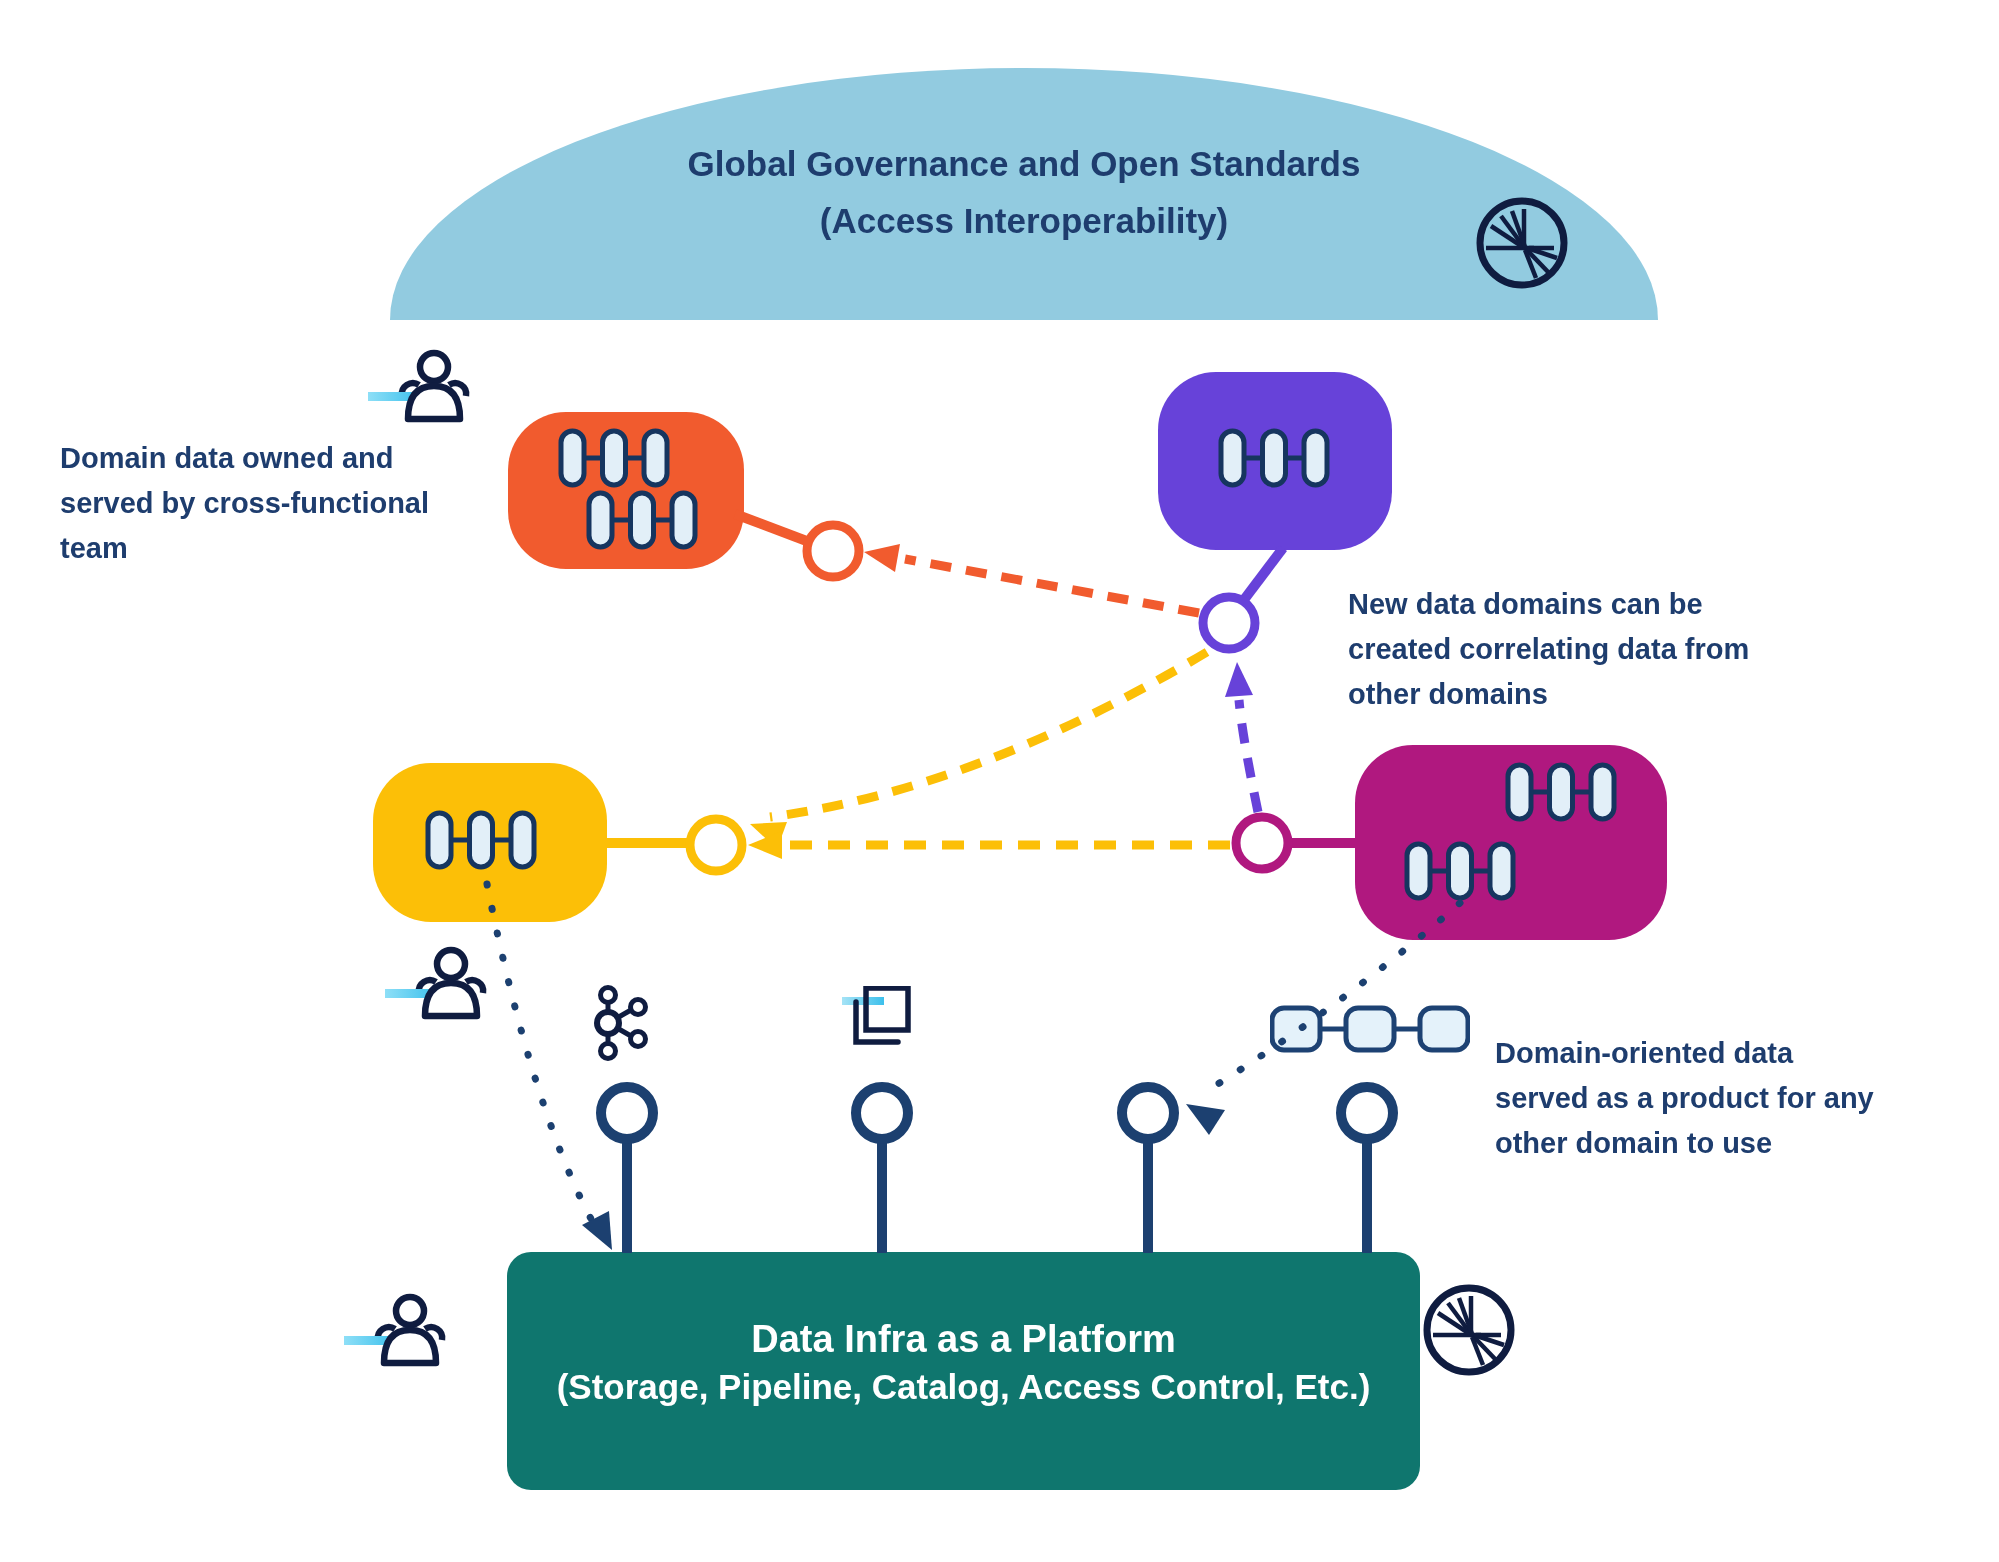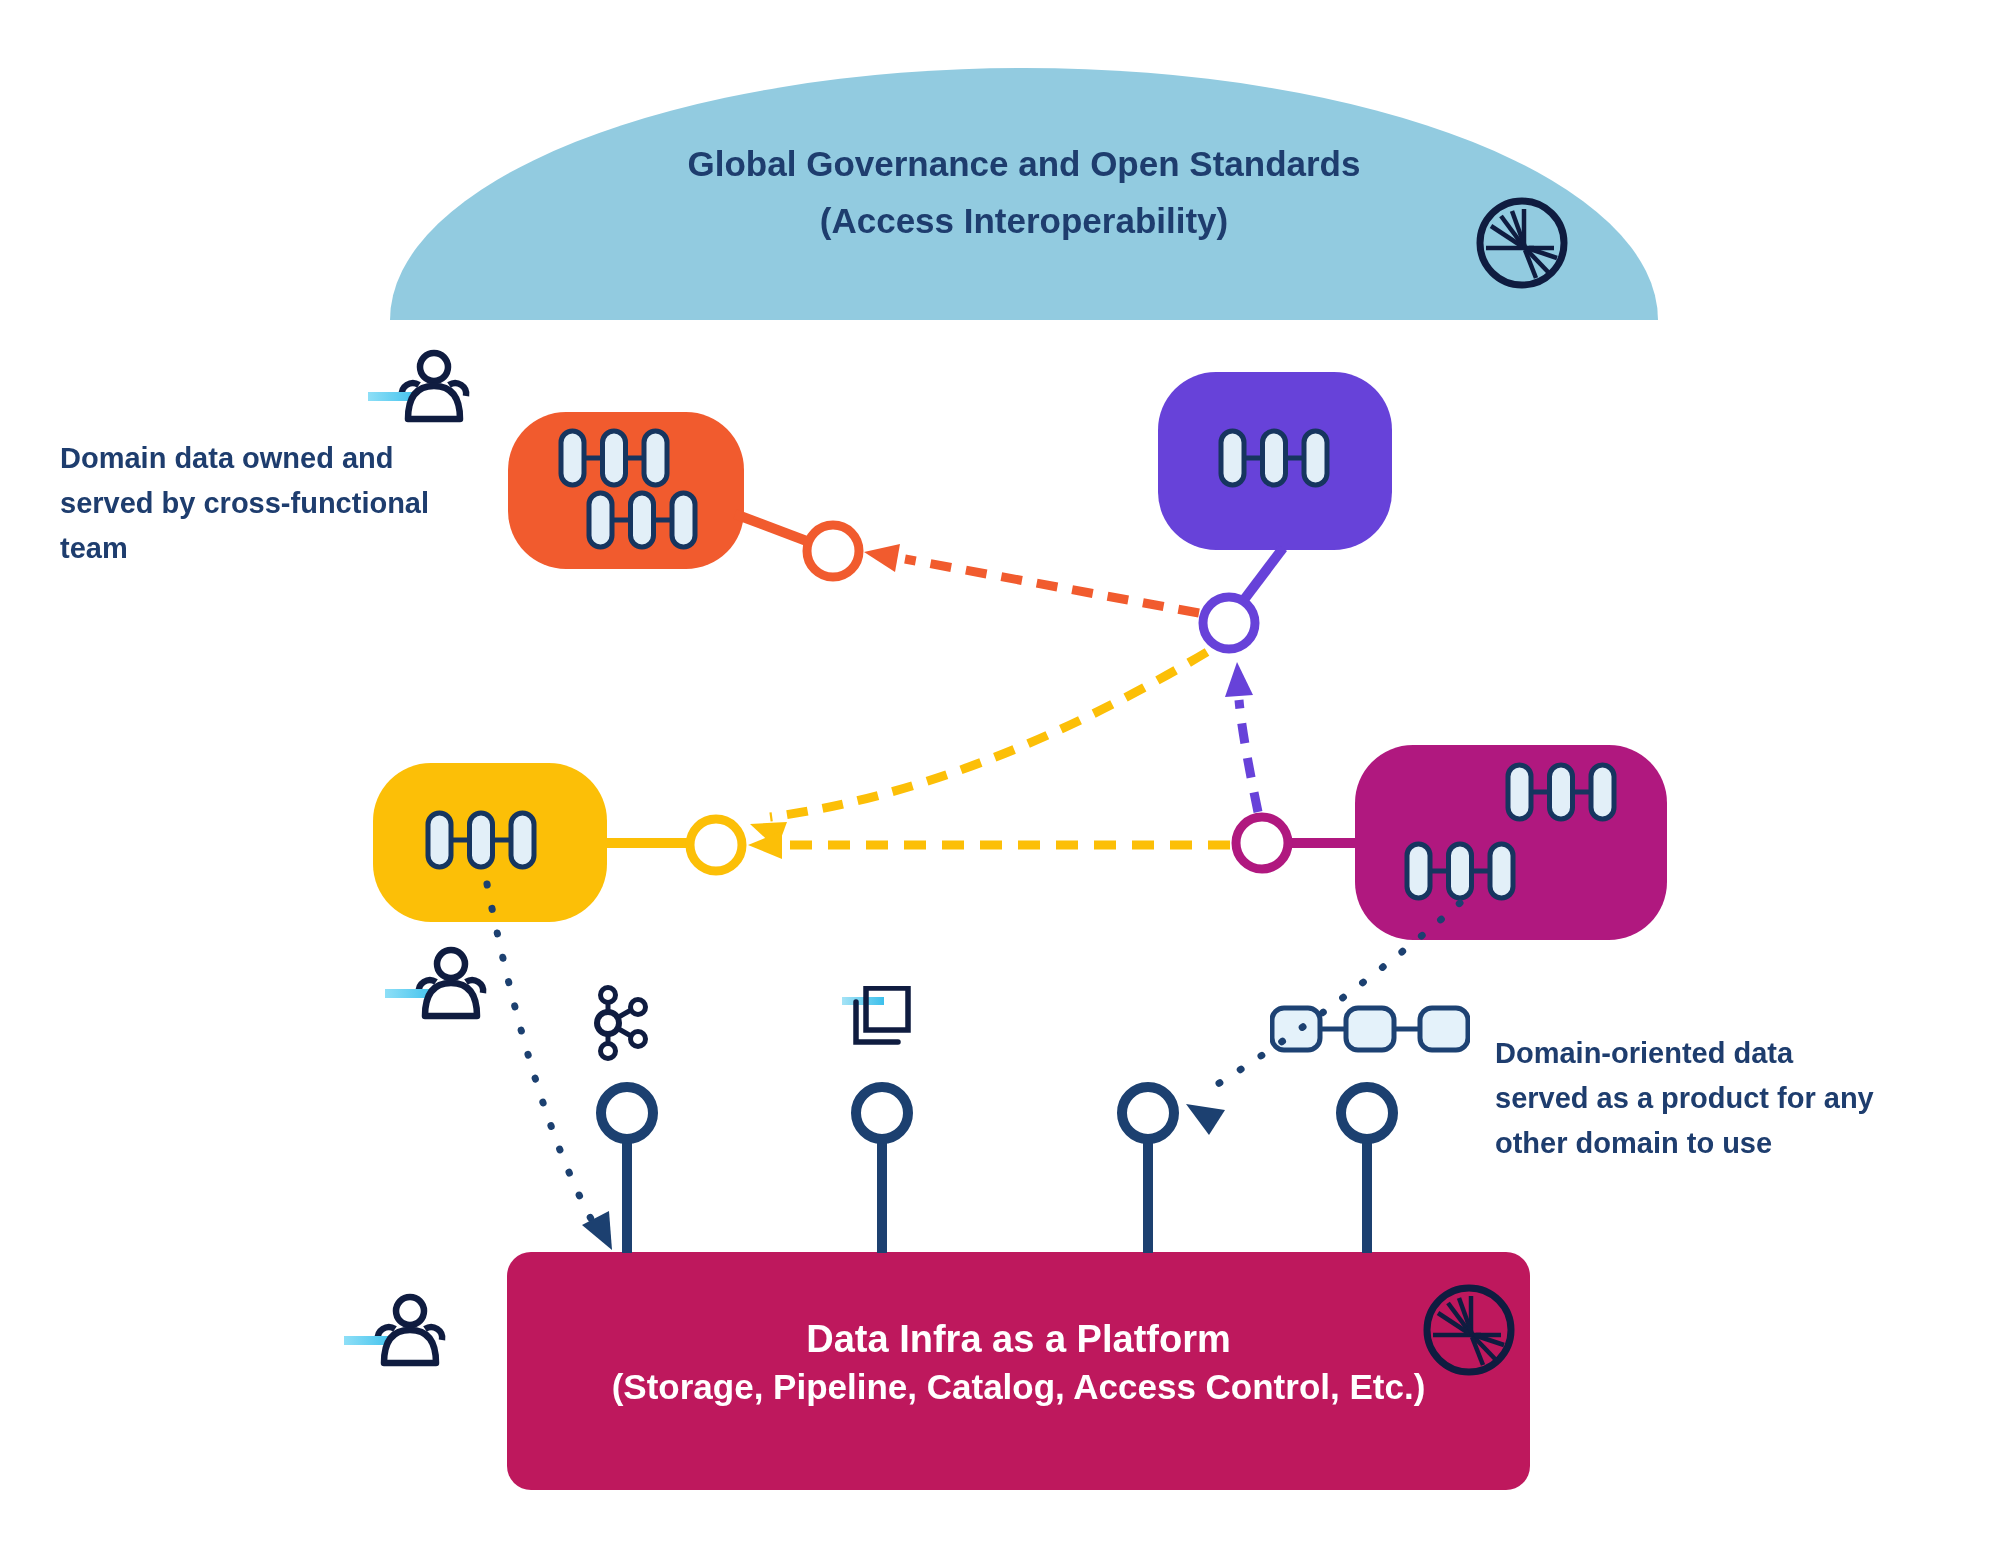--- a/index.html
+++ b/index.html
@@ -29,21 +29,21 @@
   
   .annotation{color:#1e3d6e;font-weight:700;font-size:29px;line-height:1.55;
               white-space:pre-line;}
   .ann-1{left:60px;top:436px;width:436px;}
   .ann-2{left:1348px;top:582px;width:480px;}
   .ann-3{left:1495px;top:1031px;width:480px;}
   .ann-4{left:104px;top:1040px;width:436px;}
   .ann-5{left:80px;top:1396px;width:430px;}
 
   
-  .platform{left:507px;top:1252px;width:1023px;height:238px;background:#be185d;
+  .platform{left:507px;top:1252px;width:913px;height:238px;background:#0f766e;
             border-radius:24px;text-decoration:underline;}
   .platform-text{position:absolute;left:0;top:66px;width:100%;text-align:center;
                  color:#ffffff;font-weight:700;}
   .platform-line1{font-size:38px;}
   .platform-line2{font-size:35px;margin-top:6px;}
 
   .icon-navy{stroke:#0f1c40;fill:none;}
   svg{display:block;}
   .overlay{pointer-events:none;}
 </style>
@@ -112,20 +112,23 @@
   <div class="abs dbox box-purple">
     <svg class="abs pill-icon" style="left:60px;top:56px;" width="112" height="60" viewBox="0 0 112 60">
       <line x1="26" y1="30" x2="44" y2="30"></line>
         <line x1="68" y1="30" x2="86" y2="30"></line>
       <rect x="3" y="3" width="23" height="54" rx="11.5"></rect>
       <rect x="44.5" y="3" width="23" height="54" rx="11.5"></rect>
       <rect x="86" y="3" width="23" height="54" rx="11.5"></rect>
     </svg>
   </div>
 
+  <div class="abs annotation ann-2">New data domains can be
+created correlating data from
+other domains</div>
 
   <div class="abs dbox box-yellow">
     <svg class="abs pill-icon" style="left:52px;top:47px;" width="112" height="60" viewBox="0 0 112 60">
       <line x1="26" y1="30" x2="44" y2="30"></line>
         <line x1="68" y1="30" x2="86" y2="30"></line>
       <rect x="3" y="3" width="23" height="54" rx="11.5"></rect>
       <rect x="44.5" y="3" width="23" height="54" rx="11.5"></rect>
       <rect x="86" y="3" width="23" height="54" rx="11.5"></rect>
     </svg>
   </div>

